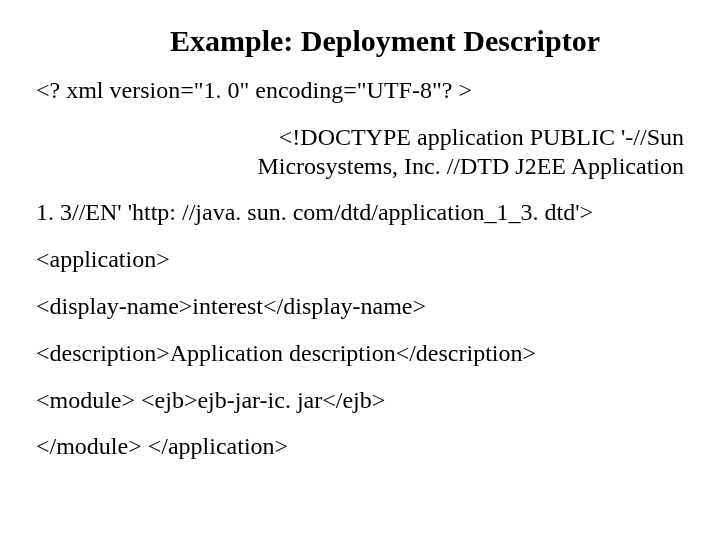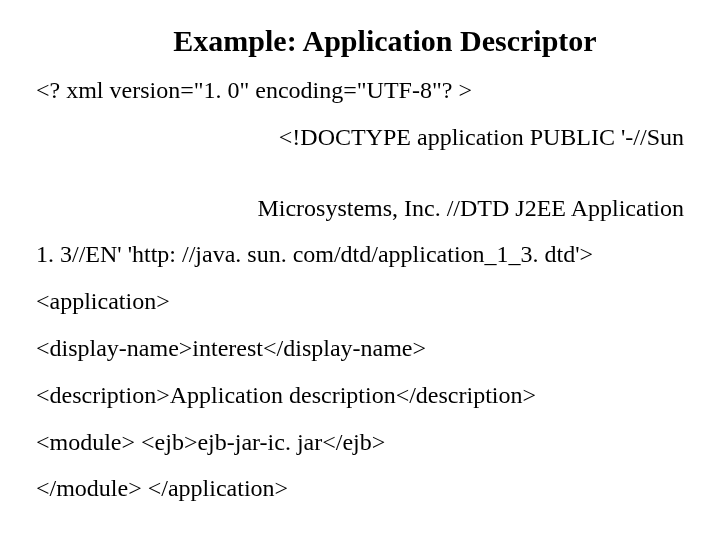--- a/index.html
+++ b/index.html
@@ -24,27 +24,26 @@
       line-height: 1.2;
       margin-bottom: 18px;
     }
     .indent-block {
       padding-left: 0;
       text-align: right;
     }
     .indent-block .cont {
       padding-left: 28px;
       display: block;
-      margin-top: 42px;
     }
   </style>
 </head>
 <body>
 
-<div class="title">Example: Application Descriptor</div>
+<div class="title">Example: Deployment Descriptor</div>
 
 <div class="line">&lt;? xml version="1. 0" encoding="UTF-8"? &gt;</div>
 
 <div class="line indent-block">
   <span>&lt;!DOCTYPE application PUBLIC '-//Sun</span>
   <span class="cont">Microsystems, Inc. //DTD J2EE Application</span>
 </div>
 
 <div class="line">1. 3//EN' 'http: //java. sun. com/dtd/application_1_3. dtd'&gt;</div>
 

